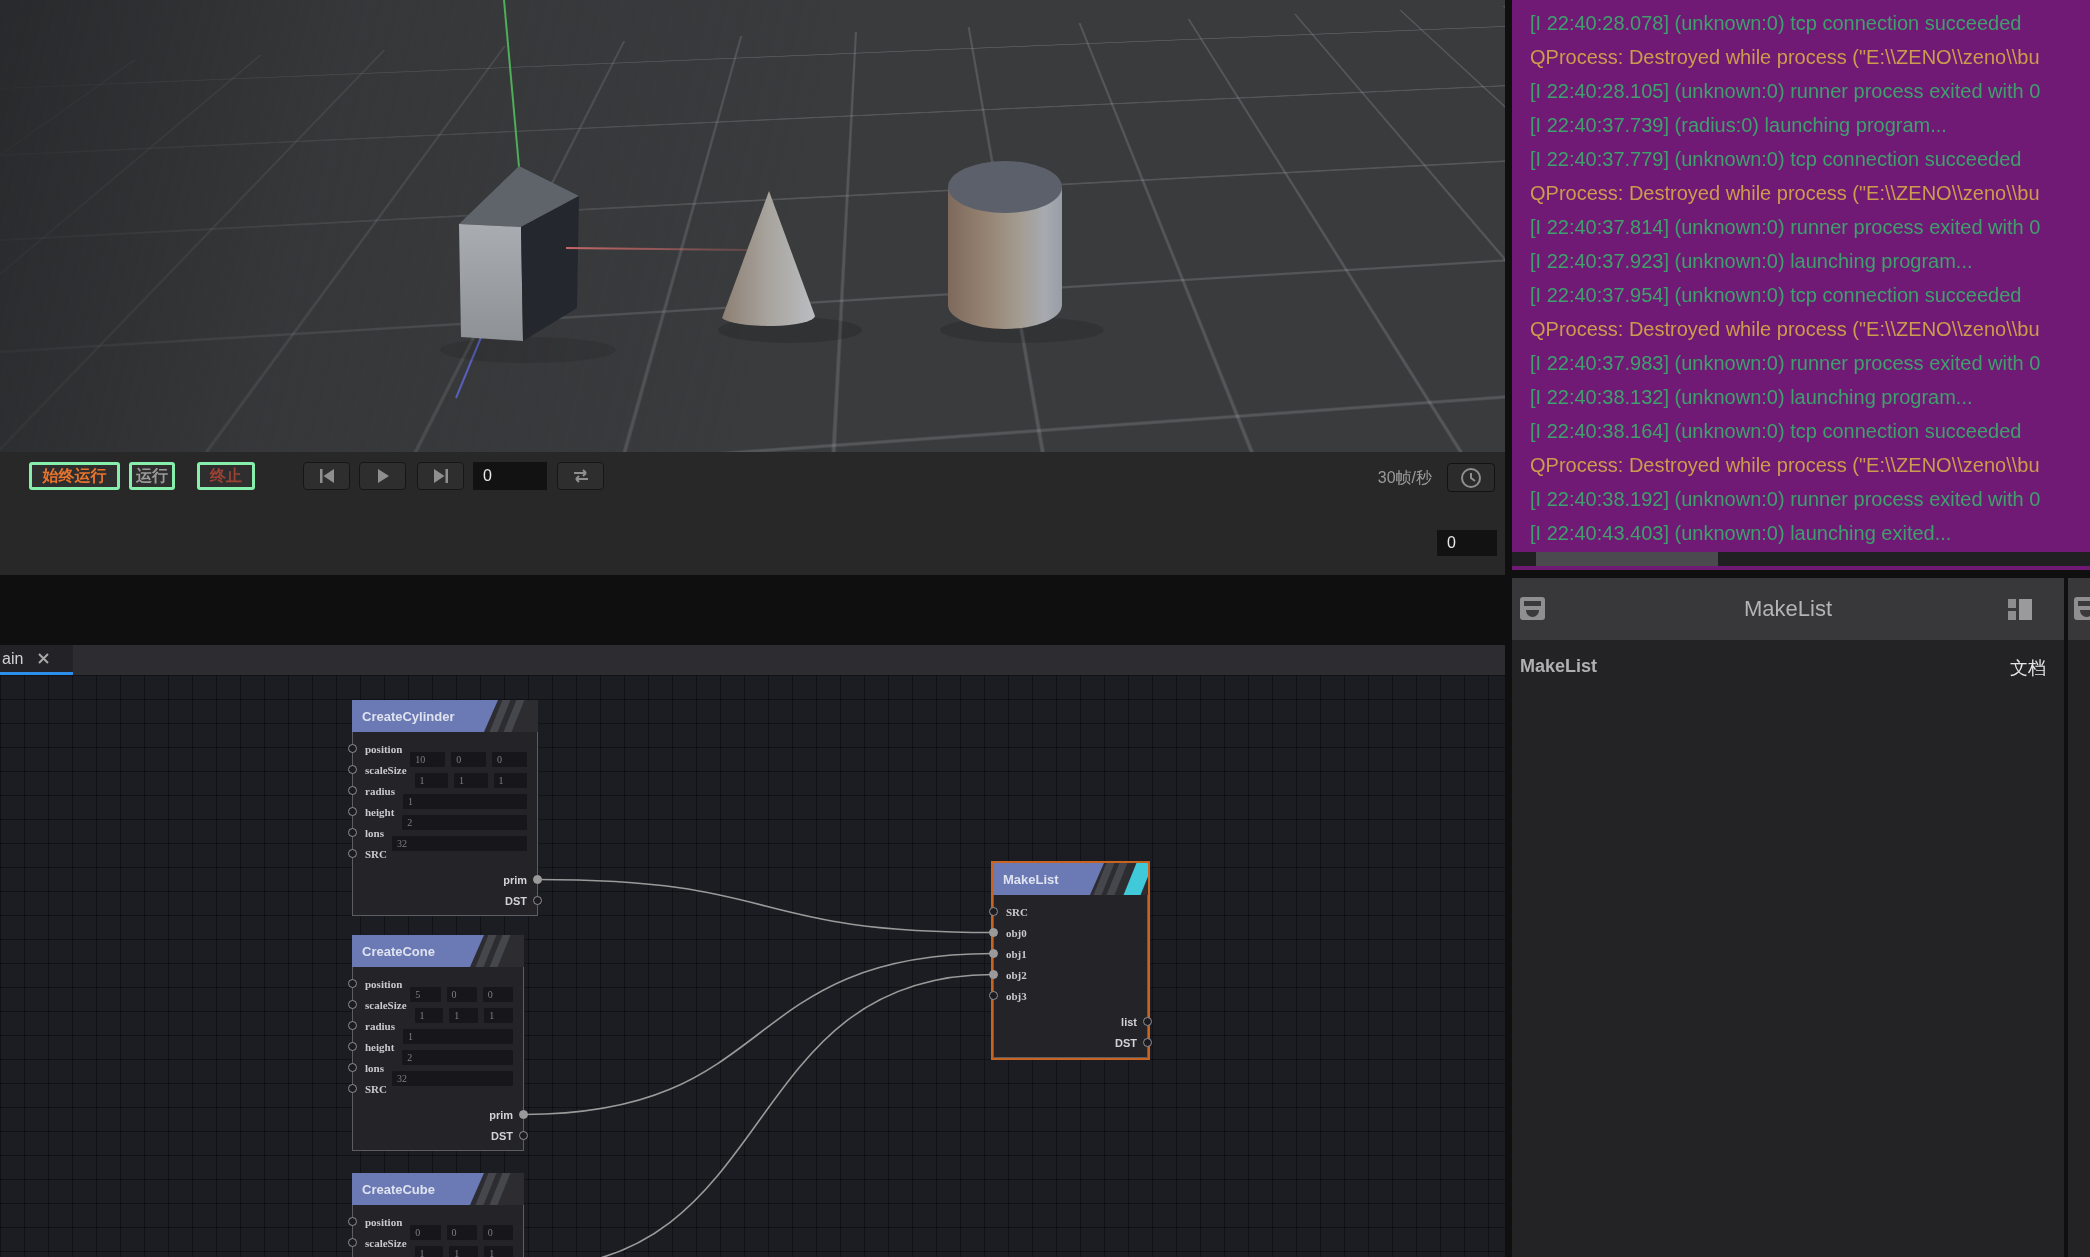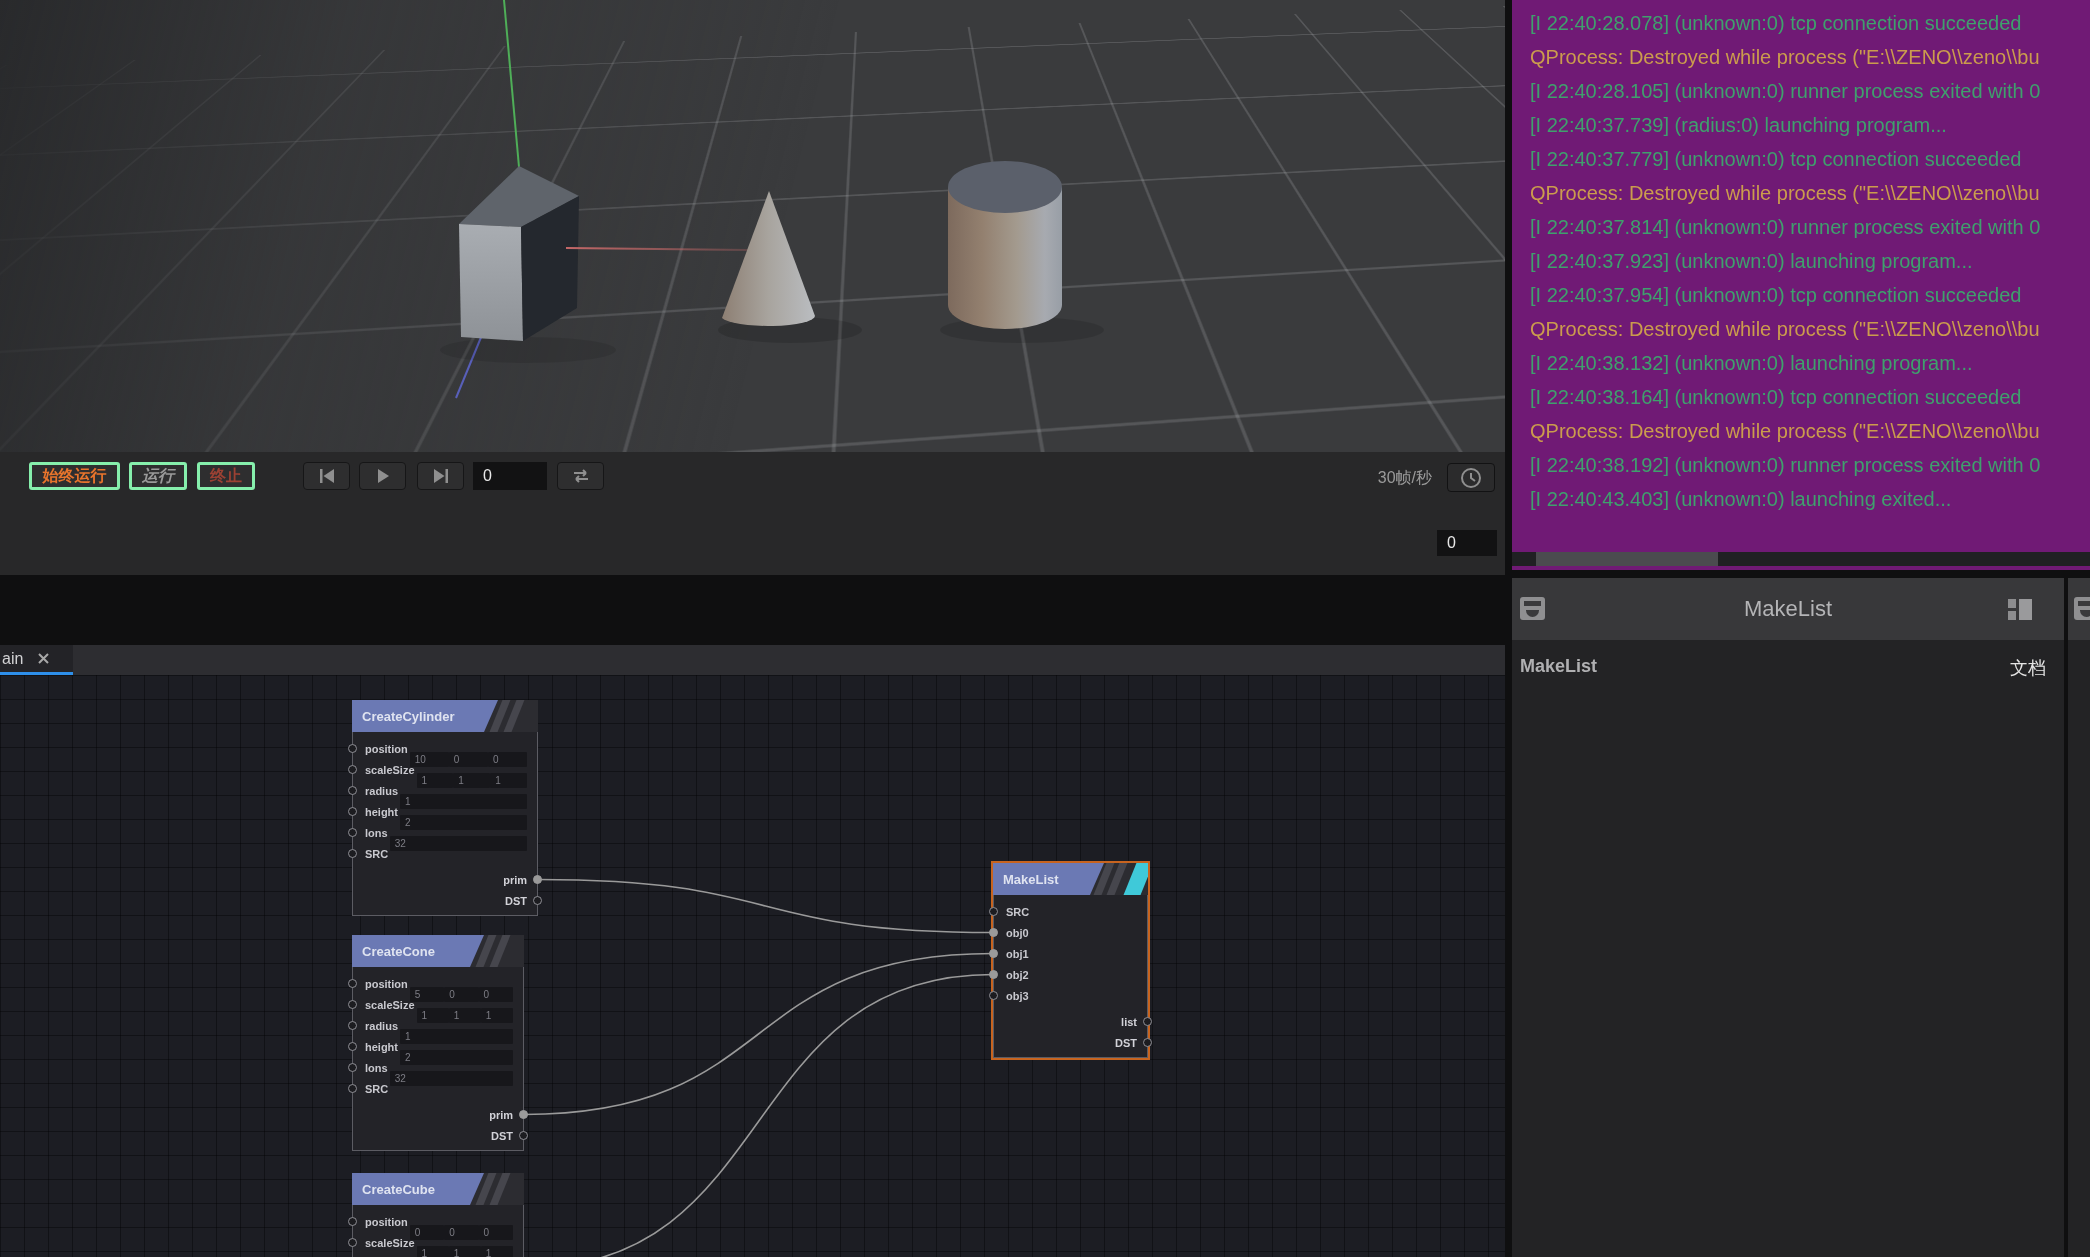--- a/index.html
+++ b/index.html
@@ -19,21 +19,21 @@
     transform:rotateX(66deg) rotateZ(-5deg);}
   #viewport .fade{position:absolute;inset:0;pointer-events:none;
     background:linear-gradient(104deg, rgba(40,41,43,.95) 0%, rgba(50,51,53,.45) 22%, rgba(58,59,61,0) 52%);}
   #scene{position:absolute;inset:0;}
   
   #vp-controls{position:absolute;left:0;top:452px;width:1505px;height:123px;background:#282829;}
   .vbtn{position:absolute;top:10px;height:28px;box-sizing:border-box;background:#2e2e2f;
         border:3px solid #86efac;border-radius:3px;font-size:16px;font-weight:bold;
         display:flex;align-items:center;justify-content:center;cursor:default;}
   #btn-run-forever{left:29px;width:91px;color:#e8742c;}
-  #btn-run{left:129px;width:58px;color:#9a9a9a;font-style:italic;}
+  #btn-run{left:129px;width:46px;color:#9a9a9a;}
   #btn-kill{left:197px;width:58px;color:#9c4133;}
   .pbtn{position:absolute;top:10px;width:47px;height:28px;box-sizing:border-box;background:#2e2e2f;
         border:1px solid #161617;border-radius:4px;display:flex;align-items:center;justify-content:center;}
   #btn-first{left:303px;} #btn-play{left:359px;} #btn-last{left:417px;} #btn-loop{left:557px;}
   #frame-input{position:absolute;left:473px;top:10px;width:74px;height:28px;box-sizing:border-box;
         background:#121213;border:none;color:#e8e8e8;font-size:16px;padding:0 0 0 10px;
         font-family:"Liberation Sans",sans-serif;}
   #fps-label{position:absolute;right:73px;top:16px;font-size:16px;color:#9a9a9a;}
   #btn-clock{position:absolute;right:10px;top:11px;width:48px;height:29px;box-sizing:border-box;
         background:#2b2b2c;border:1px solid #121213;border-radius:4px;
@@ -70,21 +70,21 @@
   .node.selected{outline:2px solid #c8641f;}
   .nhead{position:relative;height:32px;background:#2c2c31;overflow:hidden;}
   .nhead-blue{position:absolute;left:0;top:0;bottom:0;background:#6b79b4;
         clip-path:polygon(0 0,100% 0,calc(100% - 14px) 100%,0 100%);
         display:flex;align-items:center;}
   .nhead-blue span{font-size:13px;font-weight:bold;color:#dfe3f0;padding-left:10px;white-space:nowrap;}
   .stripe{position:absolute;top:-4px;bottom:-4px;width:8px;background:#46464d;transform:skewX(-22deg);}
   .accent{position:absolute;top:-4px;bottom:-4px;width:17px;background:#3fc9d9;transform:skewX(-22deg);}
   .nbody{box-sizing:border-box;border:1px solid #5c5c63;border-top:none;background:#232328;
         padding:6px 0 4px 0;}
-  .prow{position:relative;height:21px;display:flex;align-items:center;padding:0 10px 0 12px;}
+  .prow{position:relative;height:21px;display:flex;align-items:center;padding:0 10px 0 12px;gap:6px;font-family:Liberation Serif, serif;}
   .plabel{font-size:11px;font-weight:bold;color:#c9c9cf;white-space:nowrap;margin-right:2px;}
   .pval{flex:1;height:15px;background:#17171b;color:#7d7d85;font-size:10px;line-height:15px;
         padding:0 5px;border-radius:1px;min-width:0;overflow:hidden;margin-top:21px;}
   .orow{position:relative;height:21px;display:flex;align-items:center;justify-content:flex-end;
         padding:0 10px;}
   .olabel{font-size:11px;font-weight:bold;color:#d2d2d8;}
   .ospacer{height:5px;}
   .sock{position:absolute;width:9px;height:9px;border-radius:50%;box-sizing:border-box;top:6px;}
   .sock.in{left:-5px;} .sock.out{right:-5px;}
   .sock.hollow{background:#1c1c20;border:1.5px solid #8f8f95;}
@@ -424,20 +424,21 @@
           <div class="log-line log-info">[I 22:40:28.078] (unknown:0) tcp connection succeeded</div>
           <div class="log-line log-warn">QProcess: Destroyed while process ("E:\\ZENO\\zeno\\bu</div>
           <div class="log-line log-info">[I 22:40:28.105] (unknown:0) runner process exited with 0</div>
           <div class="log-line log-info">[I 22:40:37.739] (radius:0) launching program...</div>
           <div class="log-line log-info">[I 22:40:37.779] (unknown:0) tcp connection succeeded</div>
           <div class="log-line log-warn">QProcess: Destroyed while process ("E:\\ZENO\\zeno\\bu</div>
           <div class="log-line log-info">[I 22:40:37.814] (unknown:0) runner process exited with 0</div>
           <div class="log-line log-info">[I 22:40:37.923] (unknown:0) launching program...</div>
           <div class="log-line log-info">[I 22:40:37.954] (unknown:0) tcp connection succeeded</div>
           <div class="log-line log-warn">QProcess: Destroyed while process ("E:\\ZENO\\zeno\\bu</div>
+          <div class="log-line log-info">[I 22:40:37.983] (unknown:0) runner process exited with 0</div>
           <div class="log-line log-info">[I 22:40:38.132] (unknown:0) launching program...</div>
           <div class="log-line log-info">[I 22:40:38.164] (unknown:0) tcp connection succeeded</div>
           <div class="log-line log-warn">QProcess: Destroyed while process ("E:\\ZENO\\zeno\\bu</div>
           <div class="log-line log-info">[I 22:40:38.192] (unknown:0) runner process exited with 0</div>
           <div class="log-line log-info">[I 22:40:43.403] (unknown:0) launching exited...</div>
         </div>
       <div id="console-scrollbar">
         <div id="console-thumb"></div>
       </div>
     </div>

